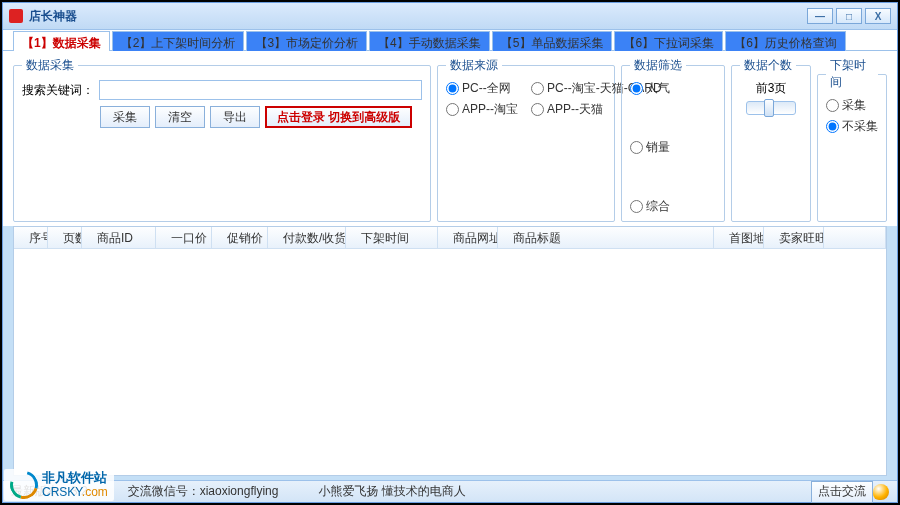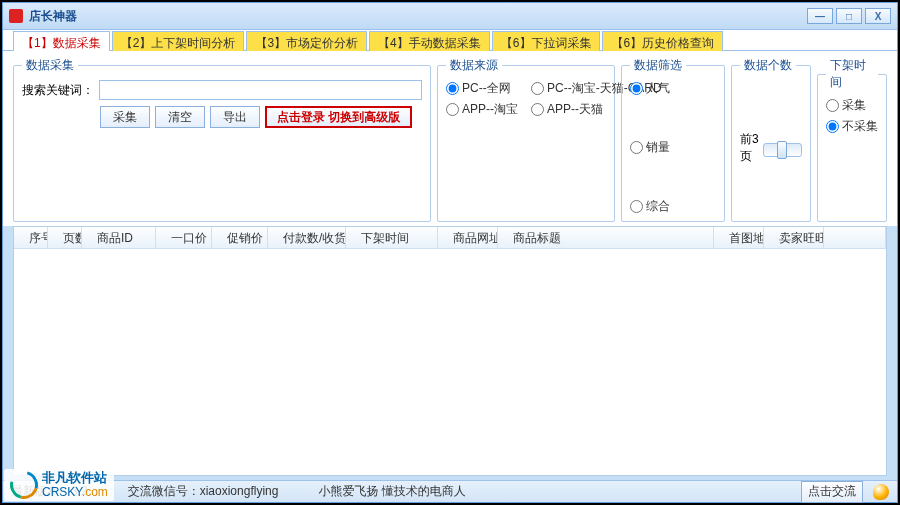--- a/index.html
+++ b/index.html
@@ -4,46 +4,46 @@
 <style>
 * { box-sizing: border-box; margin: 0; padding: 0; font-family: "Microsoft YaHei", "SimSun", sans-serif; font-size: 12px; }
 body { background: #000; width: 900px; height: 505px; overflow: hidden; position: relative; }
 .window { position: absolute; top: 2px; left: 2px; right: 2px; bottom: 2px; background: #c4dff6; border: 1px solid #6a9de0; display: flex; flex-direction: column; }
 .titlebar { height: 26px; background: linear-gradient(#dbeafc,#c0daf5); display: flex; align-items: center; padding: 0 6px; color: #1b4f8f; font-weight: bold; }
 .titlebar .logo { width: 14px; height: 14px; background: #d22; margin-right: 6px; border-radius: 2px; }
 .titlebar .spacer { flex: 1; }
 .winbtn { width: 26px; height: 16px; border: 1px solid #7aa7d9; background: linear-gradient(#f7fbff,#d6e8fb); margin-left: 3px; display: flex; align-items: center; justify-content: center; color: #3a6ea5; font-size: 10px; cursor: pointer; }
 .winbtn.close { color: #3a6ea5; }
 .tabs { height: 22px; background: #fff; border-top: 1px solid #9cc1ea; border-bottom: 1px solid #9cc1ea; display: flex; padding-left: 10px; }
-.tab { padding: 3px 8px 0; border: 1px solid #9cc1ea; border-bottom: none; background: #fde047; margin-right: 2px; color: #333; cursor: pointer; position: relative; top: 1px; }
-.tab.active { background: #fff; color: #c00; font-weight: normal; }
+.tab { padding: 3px 8px 0; border: 1px solid #9cc1ea; border-bottom: none; background: #3b82f6; margin-right: 2px; color: #333; cursor: pointer; position: relative; top: 1px; }
+.tab.active { background: #fff; color: #c00; font-weight: bold; }
 .toolbar { padding: 6px 10px 4px; display: flex; gap: 6px; background: #fff; }
 fieldset.grp { border: 1px solid #b4cde8; border-radius: 2px; padding: 6px 8px 6px; }
 fieldset.grp legend { color: #1b4f8f; padding: 0 4px; font-size: 12px; }
 .grp1 { flex: 0 0 418px; }
 .row { display: flex; align-items: center; gap: 5px; }
 .row + .row { margin-top: 6px; }
 input.txt { height: 20px; border: 1px solid #9cc1ea; background: #fff; padding: 0 4px; flex: 1; }
 .btn { height: 22px; min-width: 50px; border: 1px solid #8ab0db; background: linear-gradient(#fdfeff,#e4eefb); cursor: pointer; padding: 0 10px; color: #333; }
 .btn.red { border: 2px solid #c00; color: #c00; font-weight: bold; padding: 1px 10px; }
 .radios { display: flex; flex-wrap: wrap; gap: 4px 10px; }
 .radios label { display: flex; align-items: center; gap: 3px; cursor: pointer; color: #333; white-space: nowrap; }
 input[type=radio] { cursor: pointer; }
 .grp2 { flex: 0 0 178px; }
 .grp3 { flex: 0 0 104px; }
-.grp4 { flex: 0 0 80px; display: flex; flex-direction: row; align-items: center; }
+.grp4 { flex: 0 0 80px; display: flex; flex-direction: column; align-items: center; }
 .grp5 { flex: 0 0 66px; }
 .slider { width: 50px; height: 14px; background: linear-gradient(#dce9f7,#fff); border: 1px solid #9cc1ea; border-radius: 3px; position: relative; margin-top: 4px; }
 .slider .thumb { position: absolute; left: 35%; top: -3px; width: 10px; height: 18px; background: linear-gradient(#fdfeff,#cfe1f5); border: 1px solid #7aa7d9; border-radius: 2px; cursor: pointer; }
 .gridwrap { flex: 1; background: #fff; margin: 0 10px 4px; border: 1px solid #b4cde8; display: flex; flex-direction: column; overflow: hidden; }
 .ghead { display: flex; background: linear-gradient(#fdfeff,#e8f1fb); border-bottom: 1px solid #cfe0f2; height: 22px; }
 .gcol { border-right: 1px solid #cfe0f2; padding: 3px 15px; color: #333; overflow: hidden; white-space: nowrap; }
 .gbody { flex: 1; background: #fff; overflow: auto; }
 .statusbar { height: 22px; background: linear-gradient(#e6f0fb,#d3e5f7); border-top: 1px solid #9cc1ea; display: flex; align-items: center; padding: 0 8px; gap: 40px; color: #333; }
-.statusbar .right { margin-left: auto; display: flex; align-items: center; gap: 10px; justify-content: center; }
+.statusbar .right { margin-left: auto; display: flex; align-items: center; gap: 0; justify-content: center; }
 .chat { width: 16px; height: 16px; background: radial-gradient(circle at 35% 30%, #fff, #ffb300 55%, #cc7a00); border-radius: 50% 50% 50% 6px; }
 .watermark { position: absolute; left: 4px; bottom: 4px; z-index: 10; background: rgba(255,255,255,0.85); padding: 2px 6px; display: flex; align-items: center; gap: 4px; border-radius: 2px; }
 .watermark .arc { width: 28px; height: 28px; border: 3px solid #0a8; border-right-color: #08c; border-bottom-color: #d80; border-radius: 50%; border-top-color: transparent; transform: rotate(-30deg); }
 .watermark .txtlines { line-height: 1.1; }
 .wm-cn { font-size: 13px; color: #06a; font-weight: bold; }
 .wm-en { font-size: 11px; color: #06a; }
 .wm-en em { color: #e08a00; font-style: normal; }
 .vcol { display: flex; flex-direction: column; gap: 4px; }
 </style>
 </head>
@@ -58,20 +58,21 @@
     <div class="winbtn">—</div>
     <div class="winbtn">□</div>
     <div class="winbtn close">X</div>
   </div>
 
   <div class="tabs" id="tabbar">
       <div class="tab active">【1】数据采集</div>
       <div class="tab">【2】上下架时间分析</div>
       <div class="tab">【3】市场定价分析</div>
       <div class="tab">【4】手动数据采集</div>
+      <div class="tab">【5】单品数据采集</div>
       <div class="tab">【6】下拉词采集</div>
       <div class="tab">【6】历史价格查询</div>
     </div>
 
   <div class="toolbar">
     <fieldset class="grp grp1">
       <legend>数据采集</legend>
       <div class="row">
         <span>搜索关键词：</span>
         <input class="txt" type="text" value="" style="">

